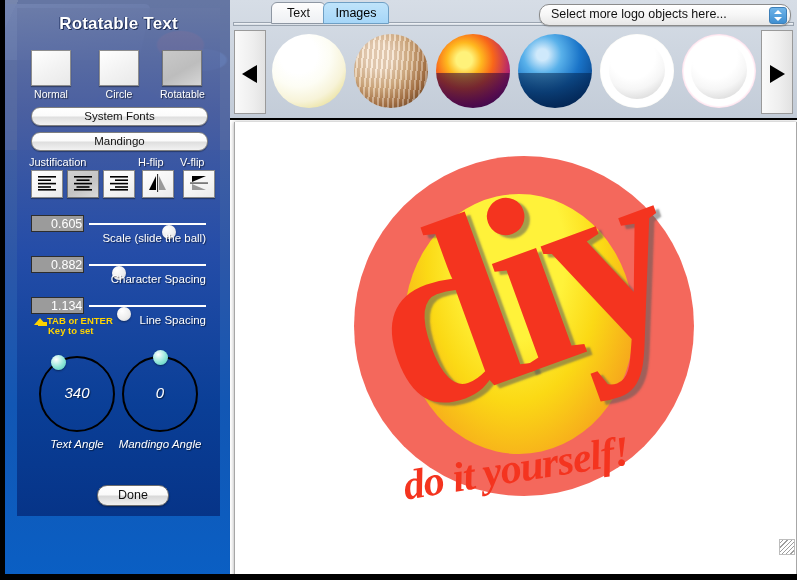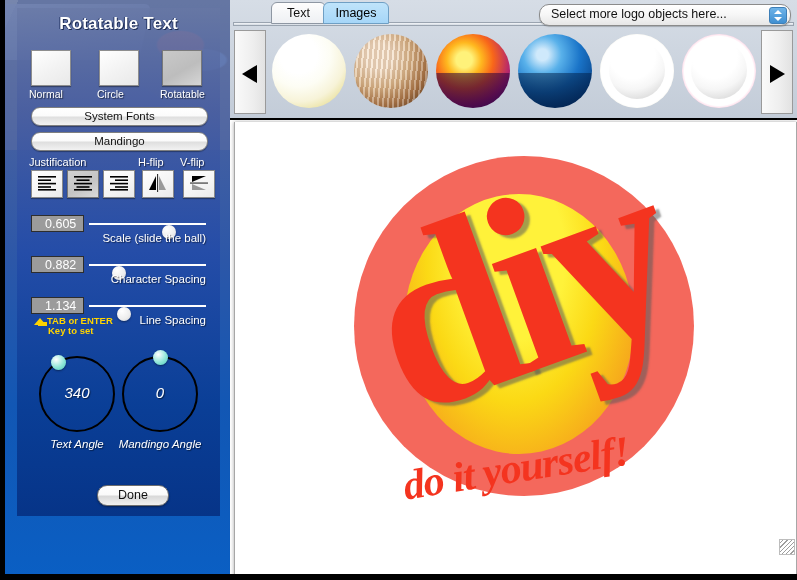--- a/index.html
+++ b/index.html
@@ -22,40 +22,40 @@
     border-radius:6px;background:linear-gradient(160deg,#8a9ac4,#6b7cae);opacity:.85;
     transform:skewX(-12deg);}
   .panel{position:absolute;left:12px;top:8px;width:203px;height:508px;
     background:linear-gradient(to bottom,rgba(104,120,165,.62) 0%,rgba(72,93,160,.78) 20%,
       rgba(36,76,168,.92) 48%,rgba(10,62,150,.97) 78%,rgba(6,52,136,1) 100%);}
   .panel-title{position:absolute;left:0;right:0;top:6px;text-align:center;color:#fff;
     font-size:17px;font-weight:bold;letter-spacing:.2px;
     text-shadow:1px 1px 0 #1b2a52,-1px 0 0 #2a3b6b;}
 
   .mode-row{position:absolute;left:0;right:0;top:42px;height:48px;}
-  .mode{position:absolute;width:44px;text-align:left;}
+  .mode{position:absolute;width:44px;text-align:center;}
   .mode .sw{width:38px;height:34px;margin:0 auto;border:1px solid #8e8e8e;
     background:linear-gradient(150deg,#ffffff,#f2f2f2 55%,#e9e9e9);box-shadow:0 1px 1px rgba(0,0,0,.35);}
   .mode.sel .sw{background:linear-gradient(150deg,#c9c9c9,#bdbdbd 55%,#d6d6d6);border-color:#7a7a7a;}
   .mode .lbl{margin-top:2px;color:#fff;font-size:10.5px;text-shadow:1px 1px 1px rgba(0,0,0,.55);}
 
   .pillbtn{position:absolute;left:14px;width:175px;height:17px;border-radius:9px;
     border:1px solid #7f7f7f;background:linear-gradient(to bottom,#ffffff,#fbfbfb 48%,#dedede 52%,#f2f2f2);
     color:#111;font-size:11.5px;text-align:center;line-height:16px;box-shadow:0 1px 1px rgba(0,0,0,.35);}
 
   .justrow{position:absolute;left:0;right:0;top:148px;height:42px;}
   .jlabel{position:absolute;color:#fff;font-size:11px;text-shadow:1px 1px 1px rgba(0,0,0,.5);}
   .jbtn{position:absolute;top:14px;width:30px;height:26px;border:1px solid #8a8a8a;
     background:linear-gradient(150deg,#ffffff,#f4f4f4 60%,#eaeaea);box-shadow:0 1px 1px rgba(0,0,0,.35);}
   .jbtn.sel{background:linear-gradient(150deg,#d2d2d2,#c4c4c4 55%,#dadada);border-color:#777;}
   .jbtn svg{display:block;margin:3px auto 0;}
 
   .slider{position:absolute;left:0;right:0;height:34px;}
   .sfield{position:absolute;left:14px;width:53px;height:17px;border:1px solid #2d2d2d;
-    background:#9b9b9b;color:#fff;font-size:12.5px;line-height:16px;padding-left:13px;
+    background:#9b9b9b;color:#fff;font-size:12.5px;line-height:16px;padding-left:19px;
     box-sizing:border-box;font-family:"Liberation Sans",sans-serif;}
   .strack{position:absolute;left:72px;right:14px;top:8px;height:2px;background:#fff;}
   .sball{position:absolute;top:2px;width:14px;height:14px;border-radius:50%;
     background:radial-gradient(circle at 35% 30%,#ffffff,#ededed 60%,#cfcfcf);box-shadow:0 1px 2px rgba(0,0,0,.4);}
   .slabel{position:absolute;right:14px;top:17px;color:#fff;font-size:11.5px;
     text-shadow:1px 1px 1px rgba(0,0,0,.5);}
 
   .hint{position:absolute;left:17px;top:308px;color:#ffd400;font-size:9.5px;font-weight:bold;line-height:10px;}
   .hint .home{display:inline-block;width:0;height:0;border-left:6px solid transparent;
     border-right:6px solid transparent;border-bottom:7px solid #ffd400;vertical-align:-1px;margin-right:2px;}

